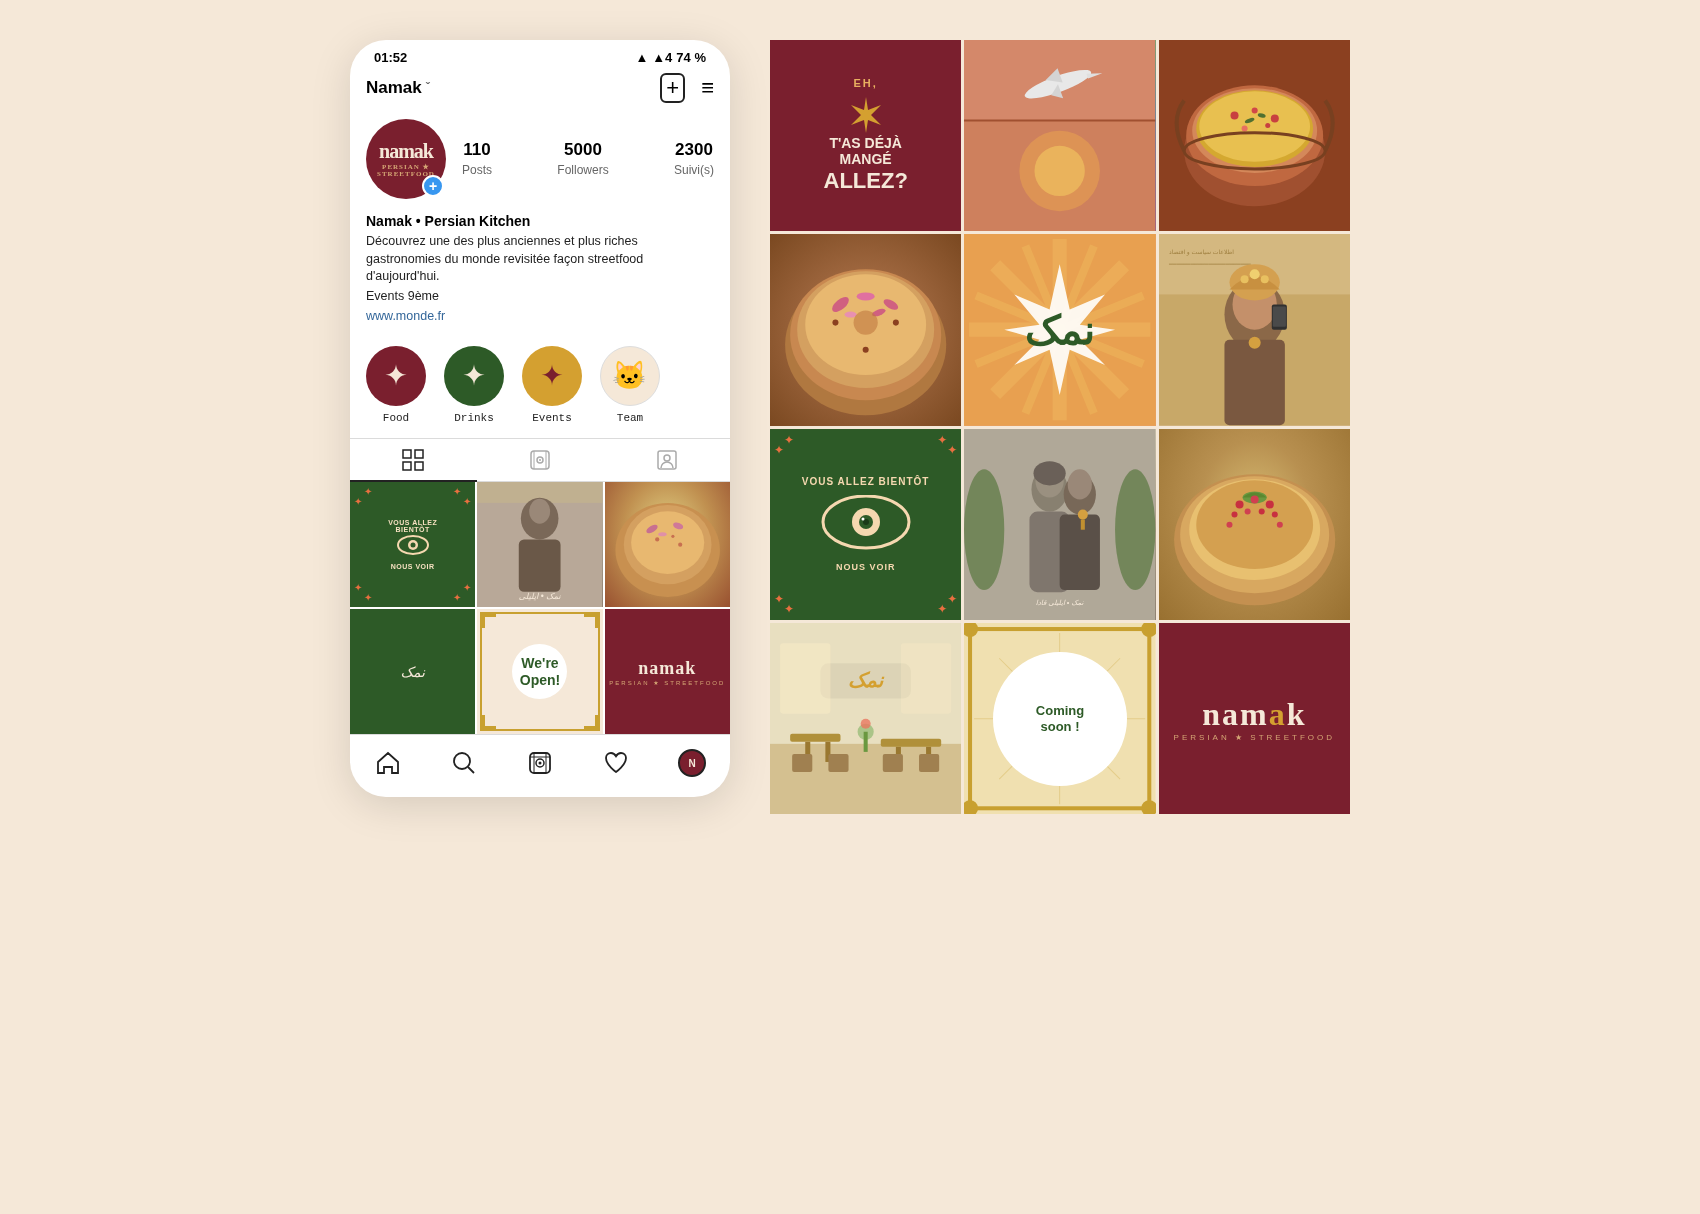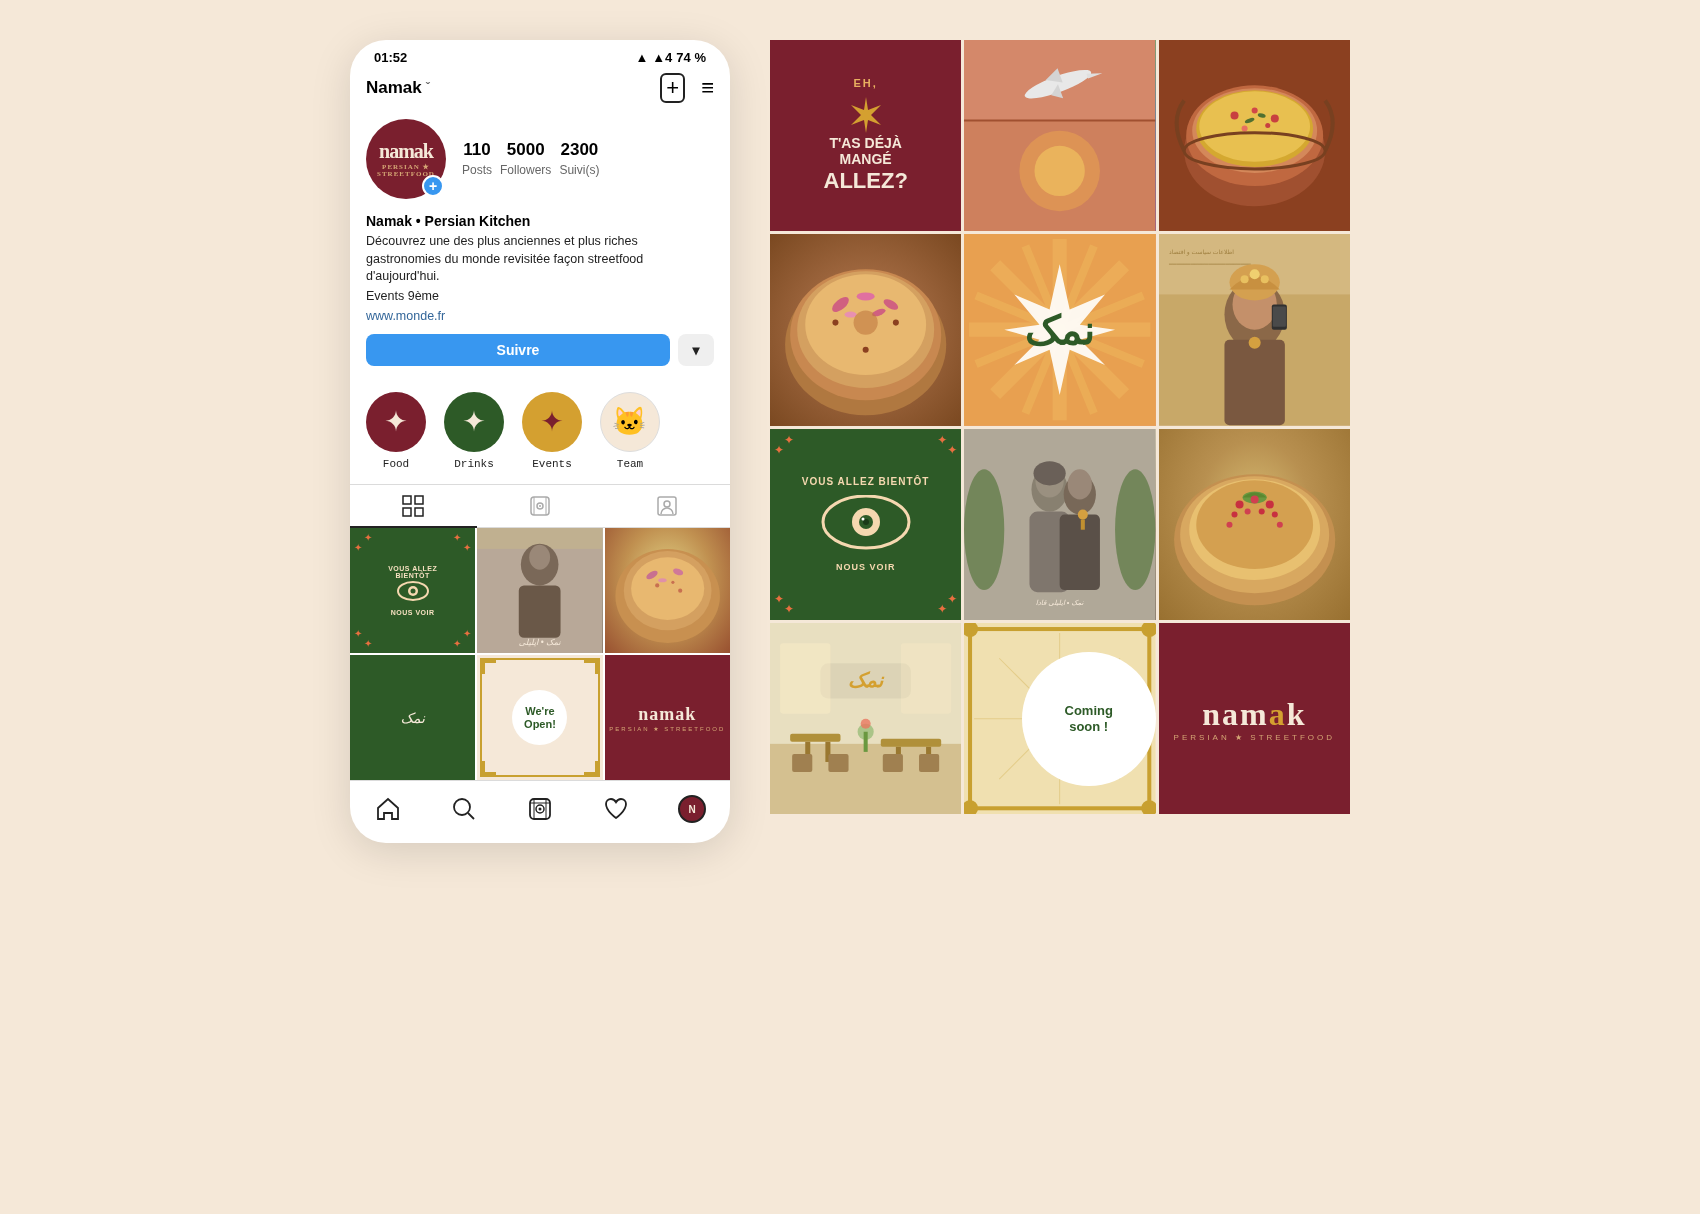--- a/index.html
+++ b/index.html
@@ -122,21 +122,21 @@
       justify-content: center;
       color: white;
       font-size: 14px;
       font-weight: bold;
     }
 
     .stats-row {
       display: flex;
       gap: 8px;
       flex: 1;
-      justify-content: flex-start;
+      justify-content: space-between;
     }
 
     .stat-item {
       text-align: center;
     }
 
     .stat-num {
       font-size: 17px;
       font-weight: 700;
       display: block;
@@ -333,21 +333,21 @@
       border-radius: 50%;
       width: 55px;
       height: 55px;
       display: flex;
       align-items: center;
       justify-content: center;
       flex-direction: column;
       text-align: center;
     }
     .open-text {
-      font-size: 11px;
+      font-size: 14px;
       font-weight: 800;
       color: #2d5a27;
       line-height: 1.2;
     }
     .open-border {
       position: absolute;
       top: 3px; left: 3px; right: 3px; bottom: 3px;
       border: 2px solid #c8a030;
       border-radius: 0;
     }
@@ -491,21 +491,21 @@
       font-size: 9px;
       font-weight: 700;
       letter-spacing: 1px;
     }
 
     
     .cell-coming-soon {
       background: #f5e8c8;
       display: flex;
       align-items: center;
-      justify-content: flex-end;
+      justify-content: center;
       position: relative;
     }
     .coming-soon-inner {
       background: white;
       border-radius: 50%;
       width: 70%;
       aspect-ratio: 1;
       display: flex;
       align-items: center;
       justify-content: center;
@@ -661,24 +661,20 @@
         </div>
       </div>
     </div>
 
     <div class="profile-name">Namak • Persian Kitchen</div>
     <div class="profile-bio">Découvrez une des plus anciennes et plus riches gastronomies du monde revisitée façon streetfood d'aujourd'hui.</div>
     <div class="profile-location">Events 9ème</div>
     <a class="profile-link" href="#">www.monde.fr</a>
 
     
-    <div class="follow-row">
-      <button class="follow-btn">Suivre</button>
-      <button class="follow-btn-secondary">▾</button>
-    </div>
   </div>
 
   <div class="highlights-section">
     <div class="highlight-item">
       <div class="highlight-circle food-hl">
         <span class="highlight-star">✦</span>
       </div>
       <span class="highlight-label">Food</span>
     </div>
     <div class="highlight-item">

